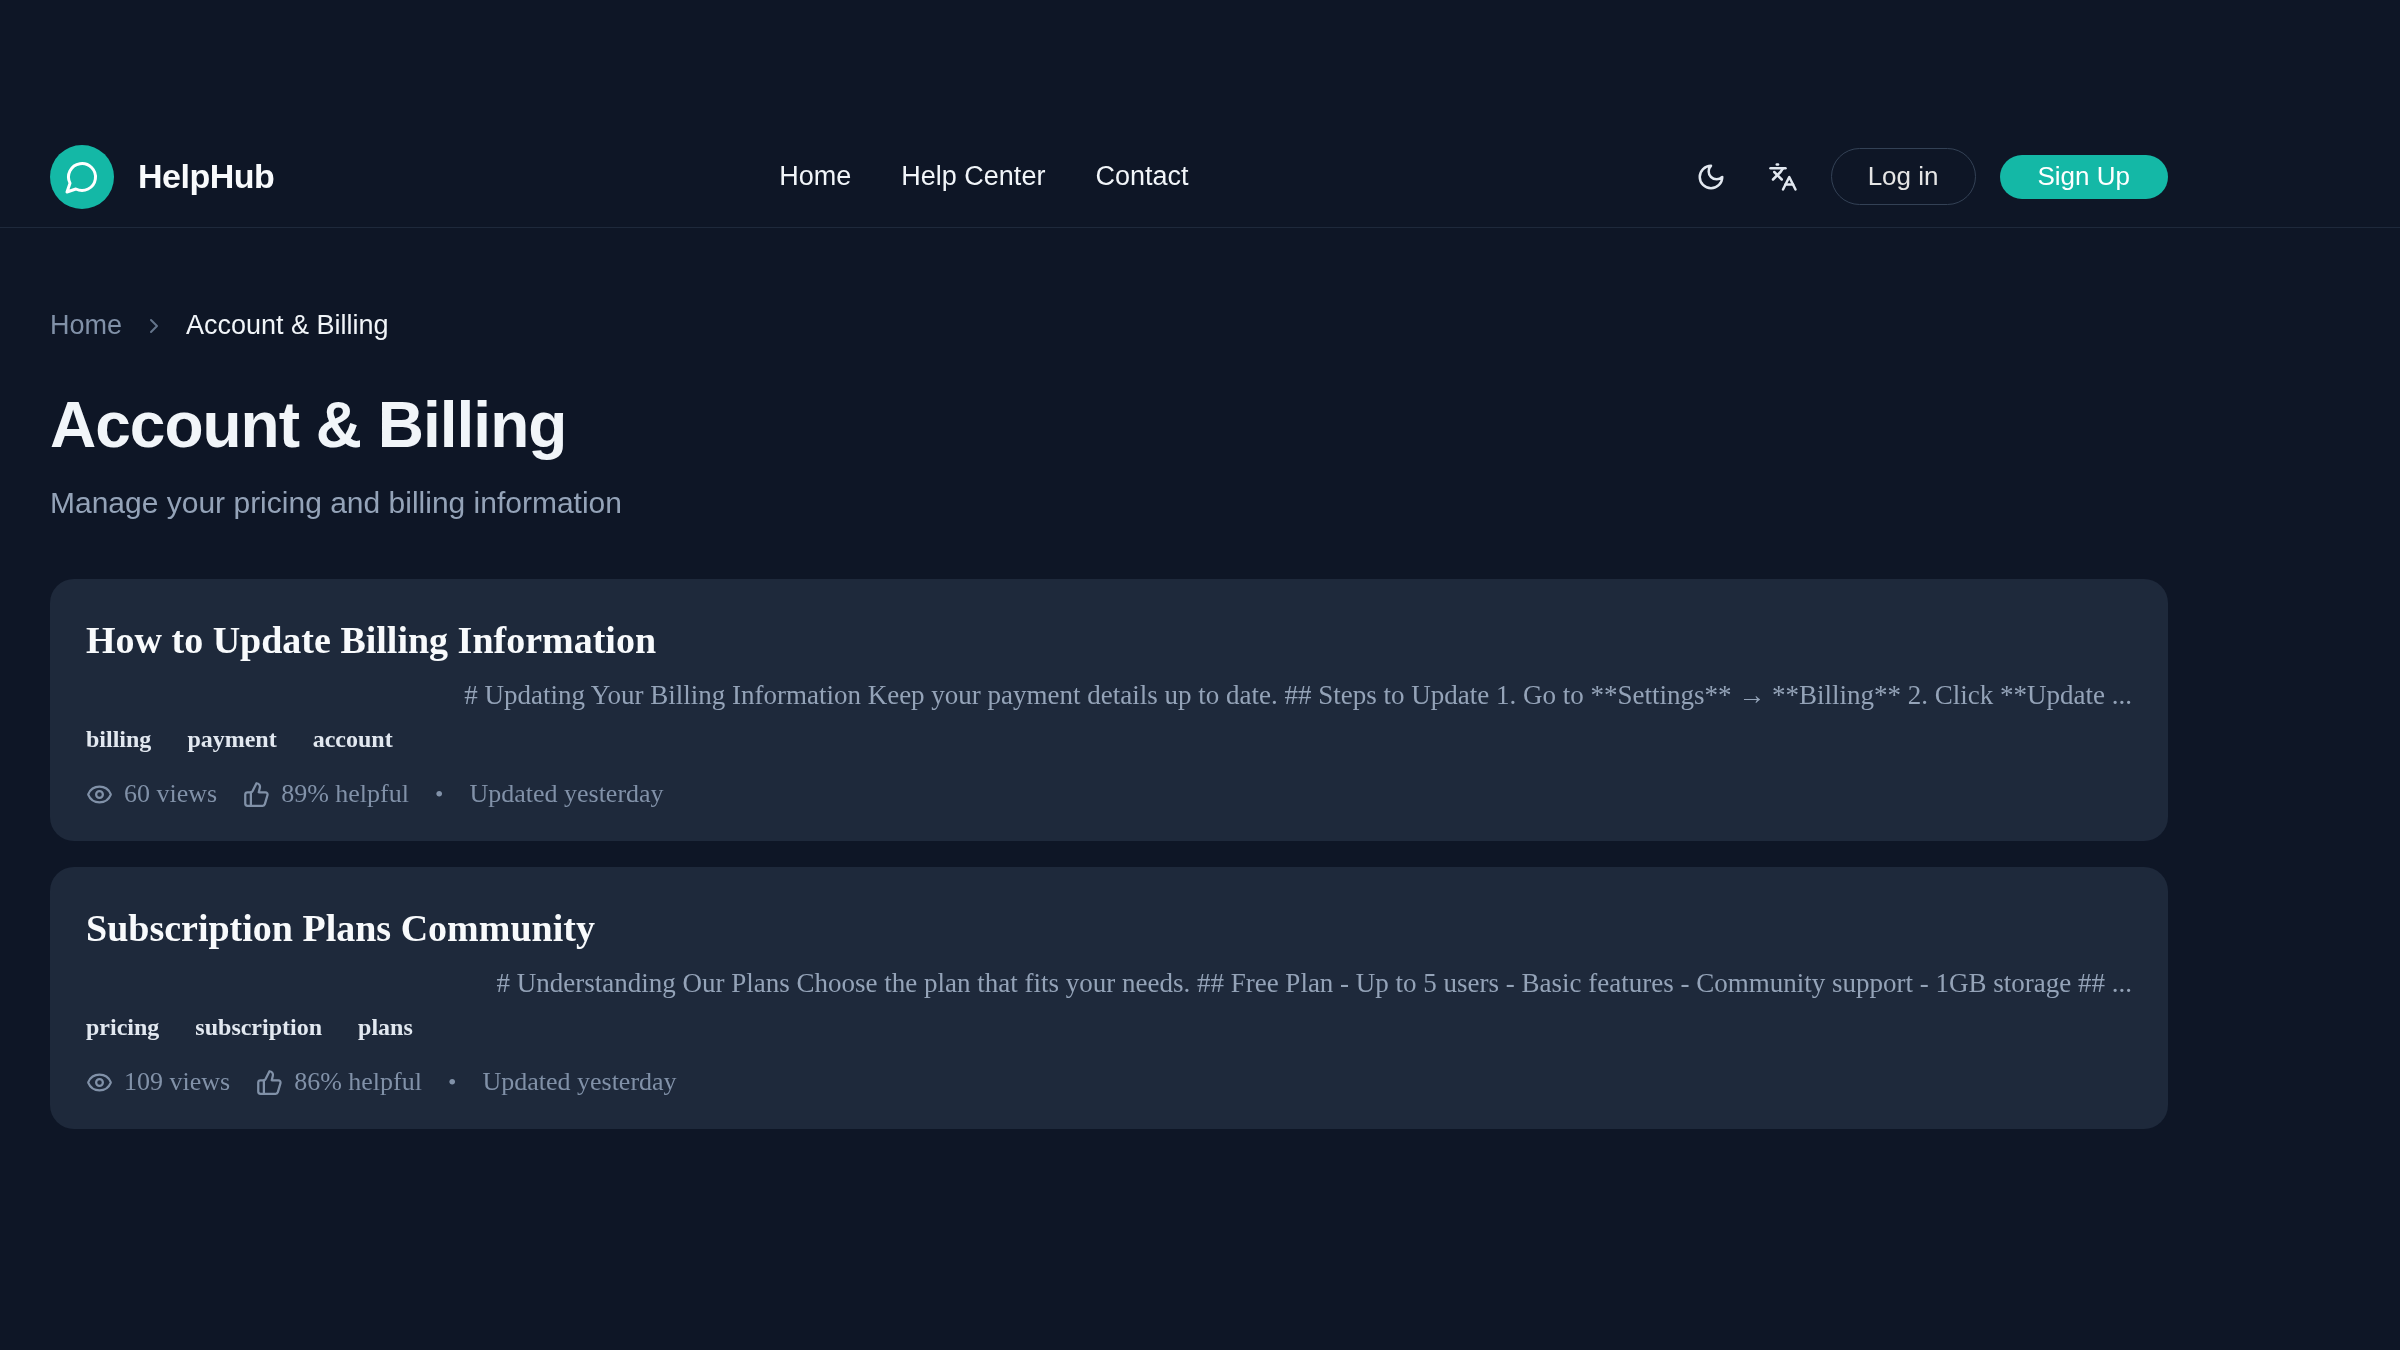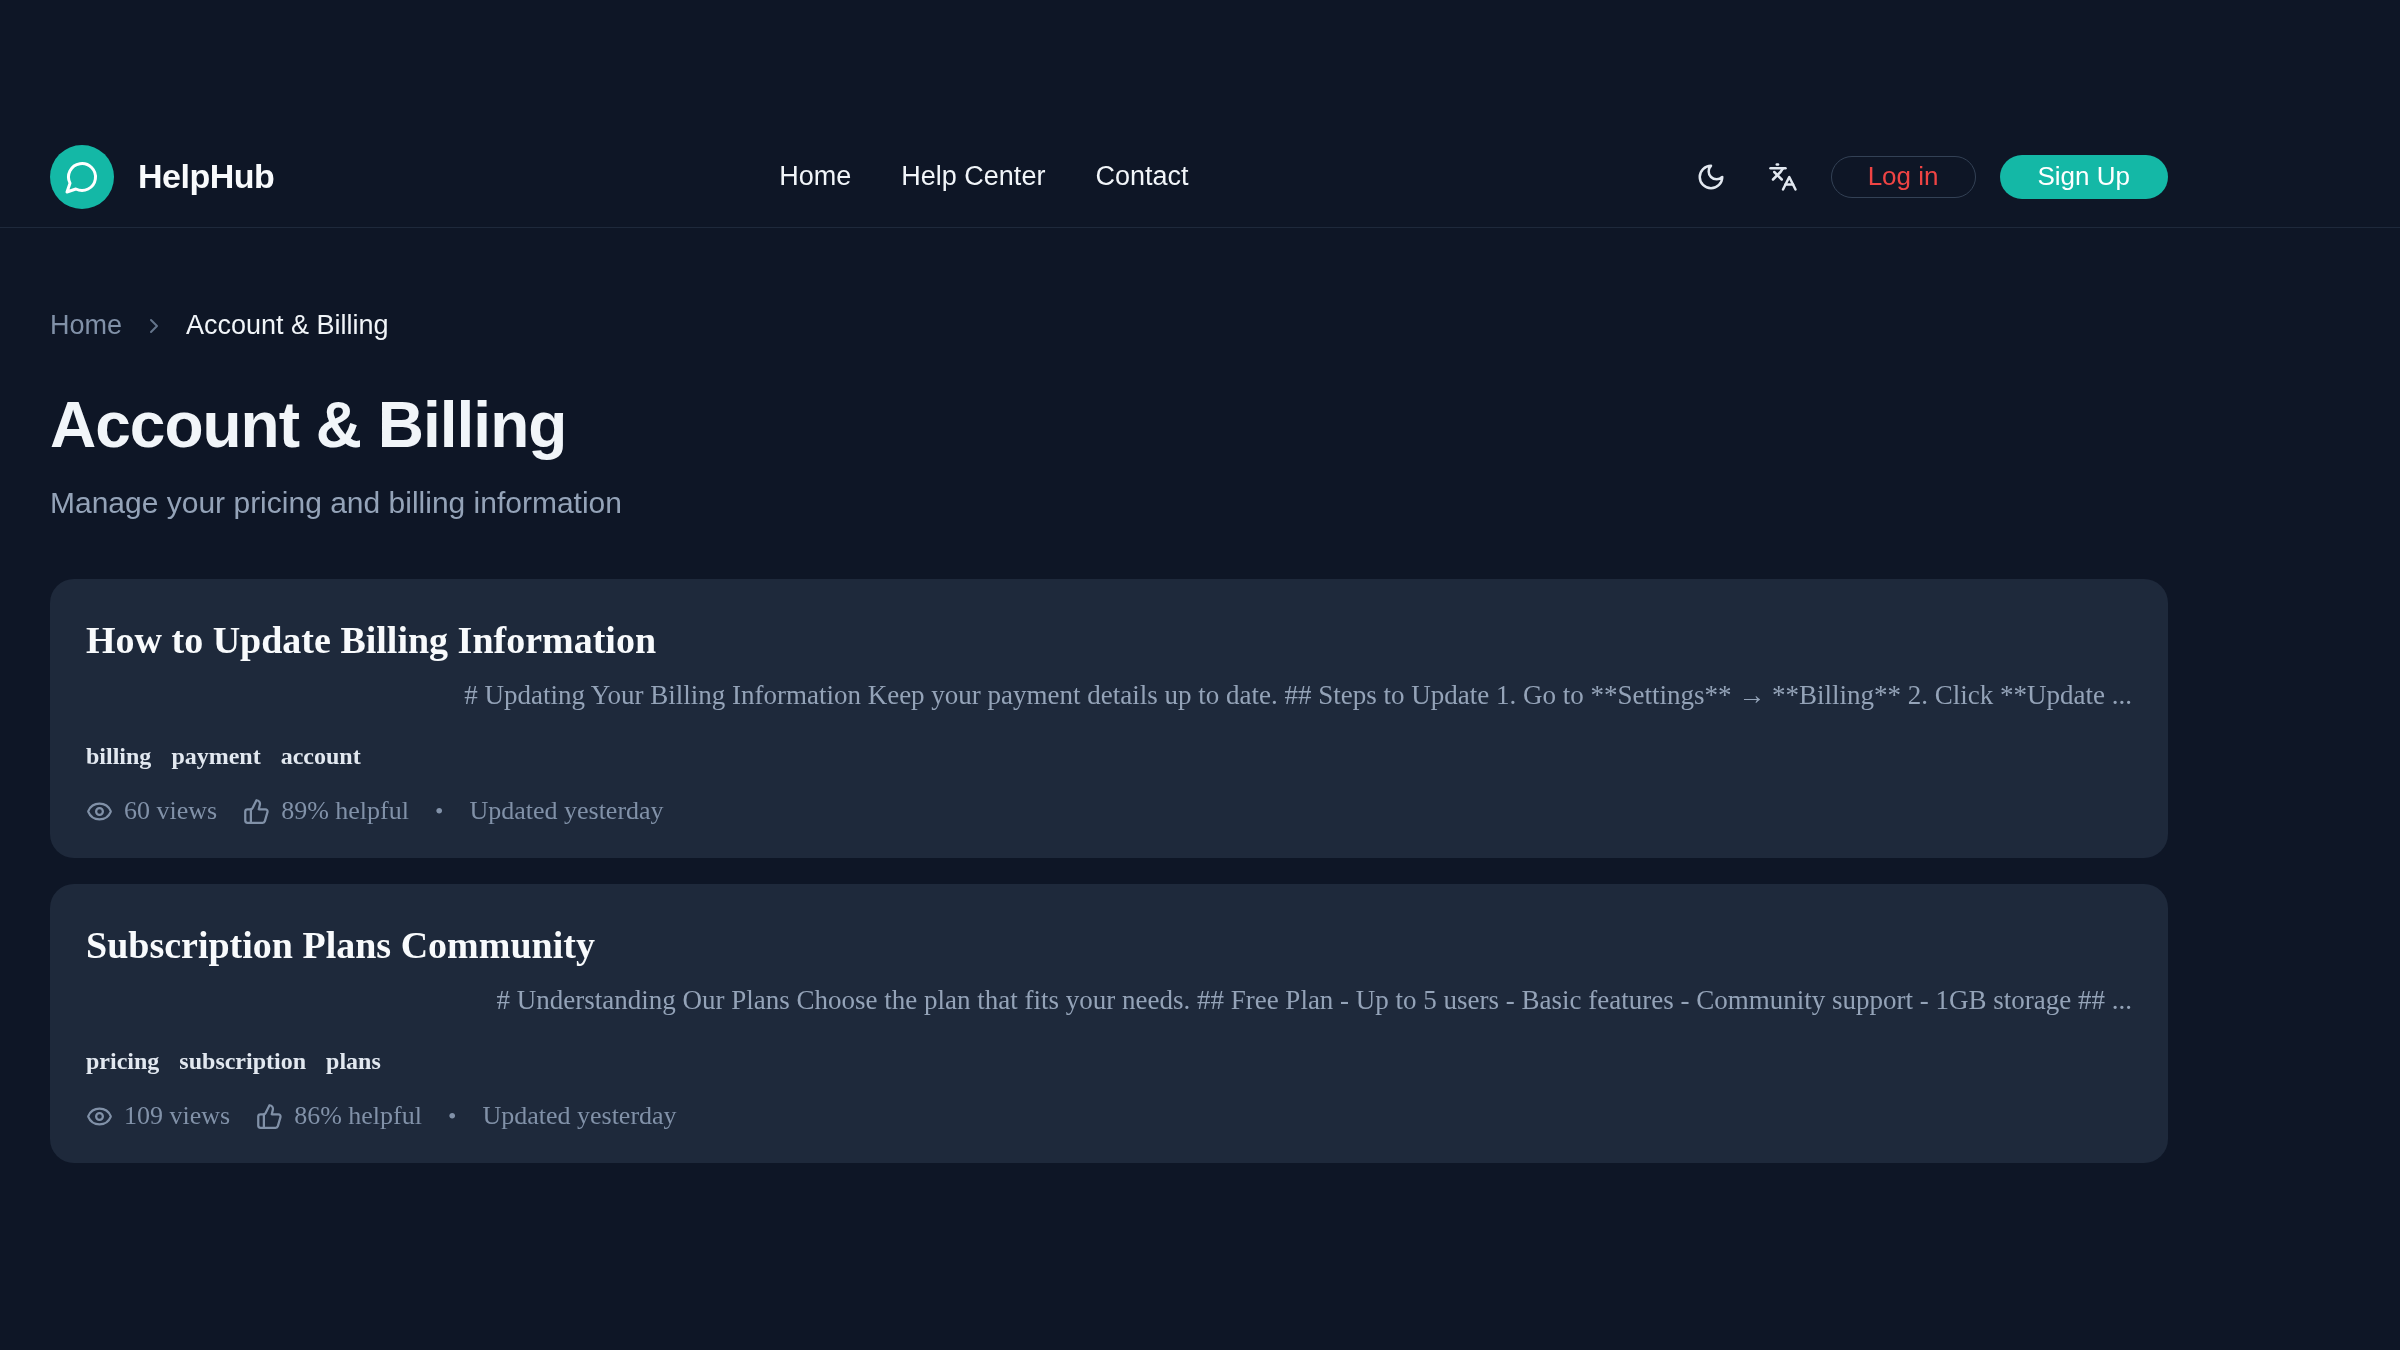--- a/index.html
+++ b/index.html
@@ -37,23 +37,23 @@
     font-family:inherit;
   }
 
   .header-right { margin-left:auto; display:flex; align-items:center; gap:24px; }
   .icon-btn {
     width:48px; height:48px;
     display:flex; align-items:center; justify-content:center;
     background:none; border:none; color:#e2e8f0; cursor:pointer;
   }
   .login-btn {
-    height:42px; padding:0 36px;
+    height:57px; padding:0 36px;
     border:1px solid #334155; border-radius:9999px;
-    background:transparent; color:#ef4444;
+    background:transparent; color:#e5e5e5;
     font-size:26px; font-family:inherit; cursor:pointer;
   }
   .signup-btn {
     height:44px; padding:0 38px;
     border:none; border-radius:9999px;
     background:#14b8a6; color:#ffffff;
     font-size:26px; font-weight:500; font-family:inherit; cursor:pointer;
   }
 
   
@@ -87,21 +87,21 @@
     font-family:Liberation Serif, serif;
   }
   .card-title {
     font-size:38px; font-weight:600; color:#f8fafc; line-height:46px;
   }
   .card-excerpt {
     margin-top:16px;
     font-size:27px; color:#94a3b8; line-height:32px;
     white-space:nowrap; overflow:hidden;text-align:right;
   }
-  .card-tags { margin-top:32px; display:flex; gap:20px; }
+  .card-tags { margin-top:15px; display:flex; gap:36px; }
   .tag { font-size:24px; font-weight:700; color:#e2e8f0; }
   .card-stats {
     margin-top:26px;
     display:flex; align-items:center; gap:26px;
     font-size:26px; color:#8191a8;
   }
   .stat { display:flex; align-items:center; gap:11px; }
   .stat-dot { font-size:24px; color:#8191a8; }
 </style>
 </head>

